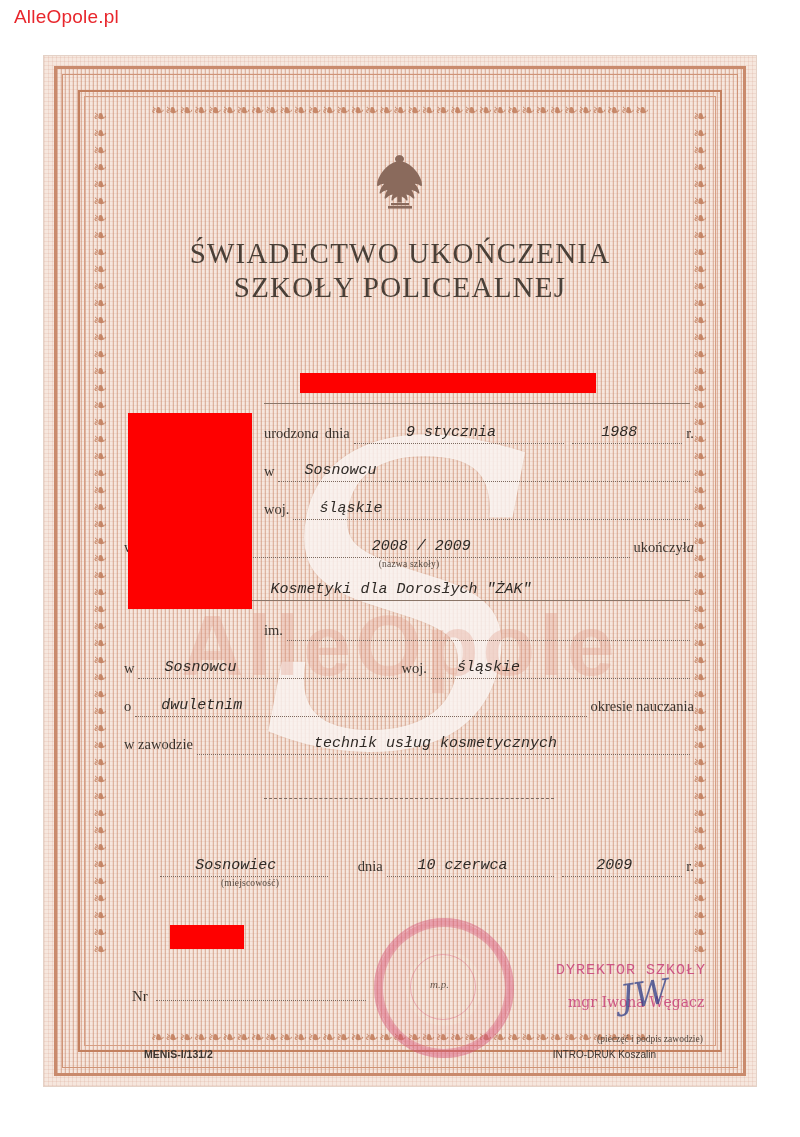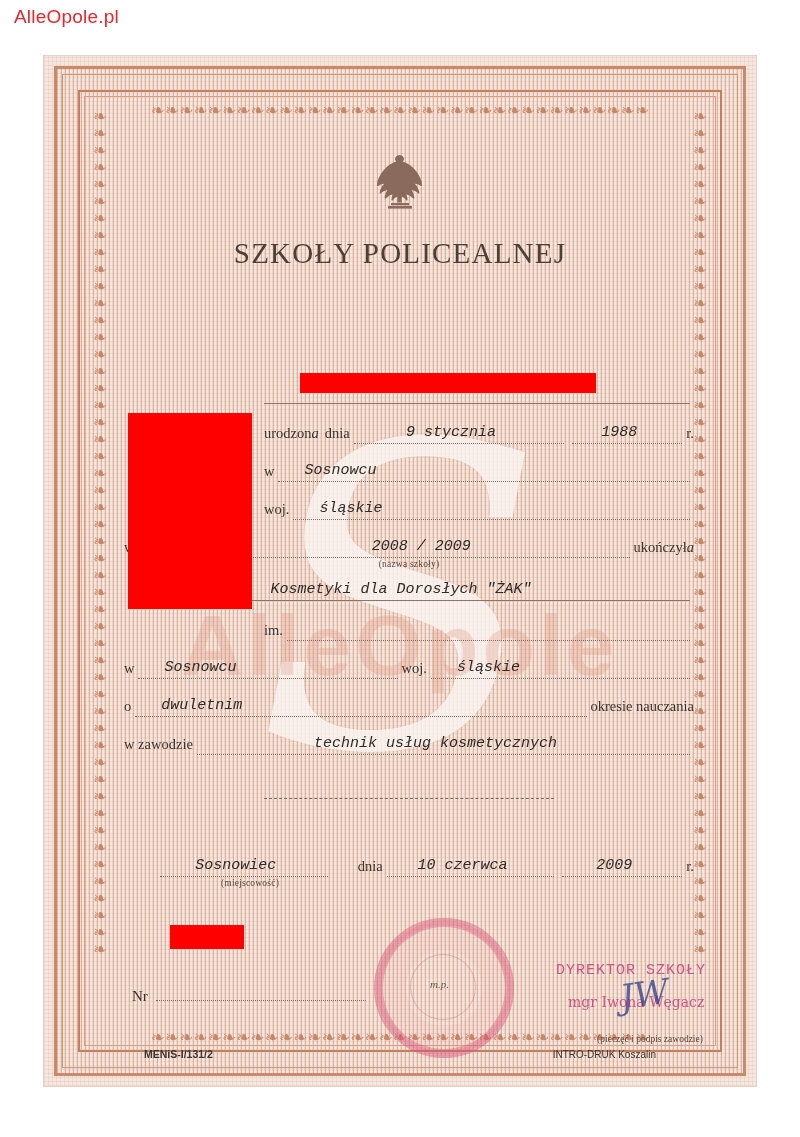--- a/index.html
+++ b/index.html
@@ -428,20 +428,21 @@
     <svg viewBox="0 0 66 64" width="66" height="64" aria-hidden="true">
       <g fill="#8a6a5c">
         <path d="M33 4c-3 0-5 2-5 4 0 1 .6 2 1.4 2.6C25 12 20 15 16 20c-4 5-6 10-6 14 0 1 .5 1.4 1.2.9 2-1.4 4-2.2 6-2.2-2.4 2.4-4 5.6-4.6 8.8-.2 1 .6 1.4 1.3.8 2-1.7 4.3-2.8 6.6-3.2-1.6 2.4-2.6 5-2.9 7.6-.1 1 .8 1.3 1.4.6 1.9-2 4.2-3.3 6.6-3.8-.7 1.8-1.1 3.6-1.2 5.3 0 .9.9 1.2 1.4.5 1.2-1.7 2.8-3 4.5-3.8v6.1h4.4v-6.1c1.7.8 3.3 2.1 4.5 3.8.5.7 1.4.4 1.4-.5-.1-1.7-.5-3.5-1.2-5.3 2.4.5 4.7 1.8 6.6 3.8.6.7 1.5.4 1.4-.6-.3-2.6-1.3-5.2-2.9-7.6 2.3.4 4.6 1.5 6.6 3.2.7.6 1.5.2 1.3-.8-.6-3.2-2.2-6.4-4.6-8.8 2 0 4 .8 6 2.2.7.5 1.2.1 1.2-.9 0-4-2-9-6-14-4-5-9-8-13.4-9.4.8-.6 1.4-1.6 1.4-2.6 0-2-2-4-5-4z"></path>
         <path d="M24 52h18v2.2H24z"></path>
         <path d="M21 55h24v2.6H21z"></path>
       </g>
     </svg>
   </div>
 
   <div class="titles">
+    <div class="title1">ŚWIADECTWO UKOŃCZENIA</div>
     <div class="title2">SZKOŁY POLICEALNEJ</div>
   </div>
 
   <div class="form">
 
     <div class="row">
       <div class="fill solid" style="margin-left:140px">
         <span class="hand"></span>
       </div>
     </div>

